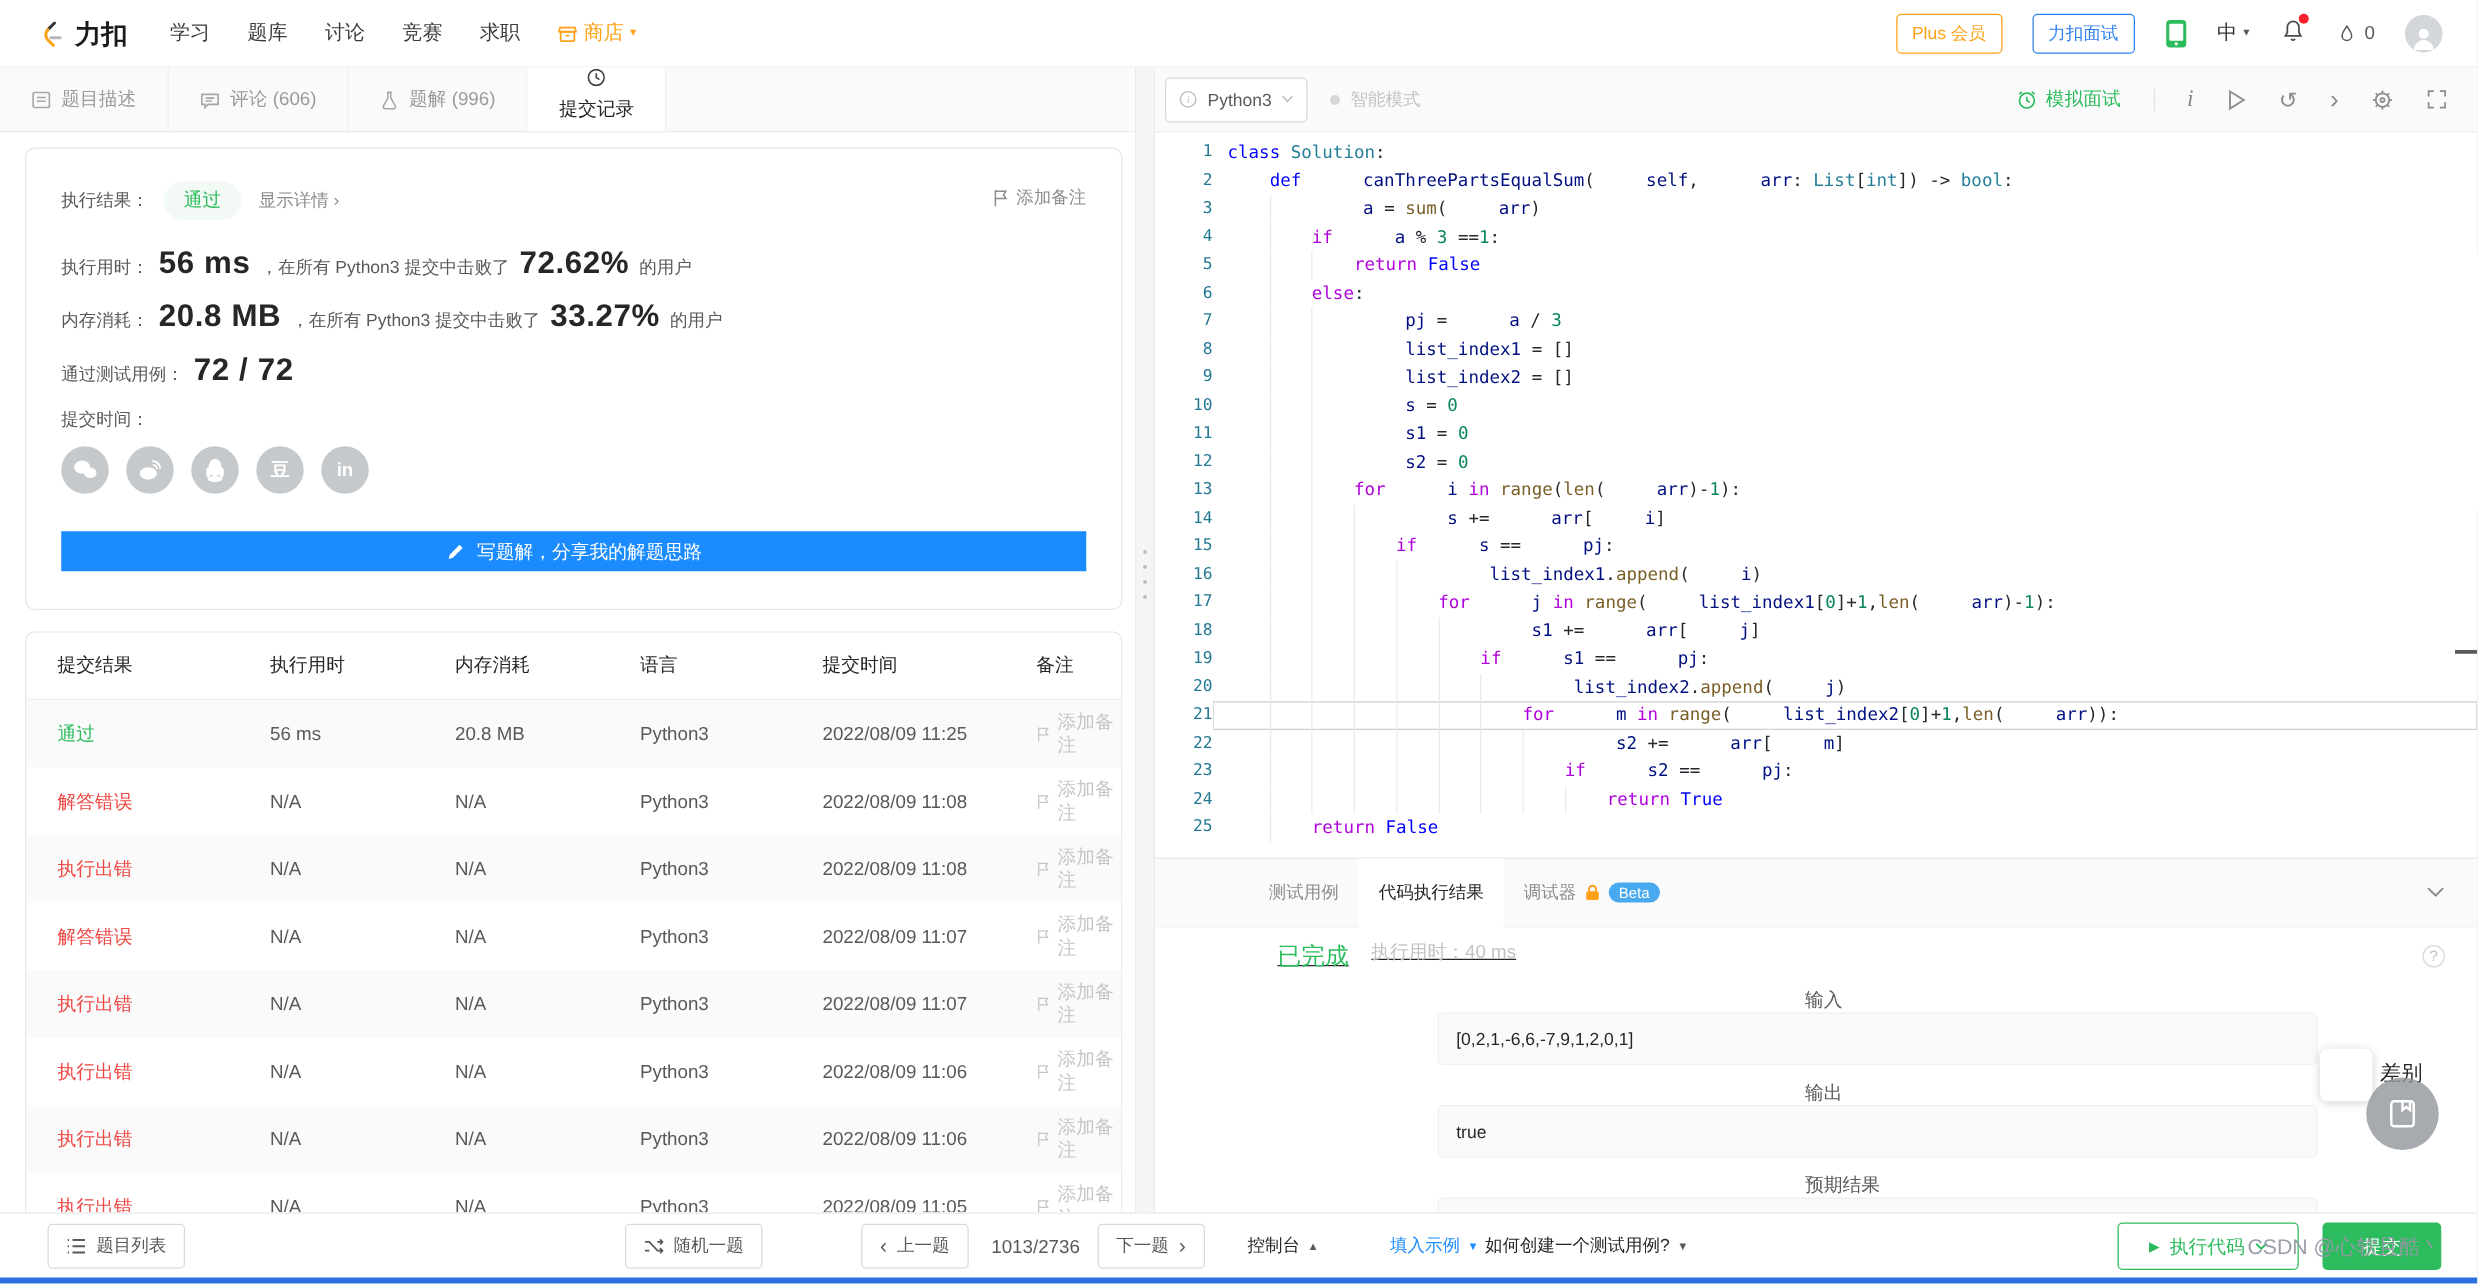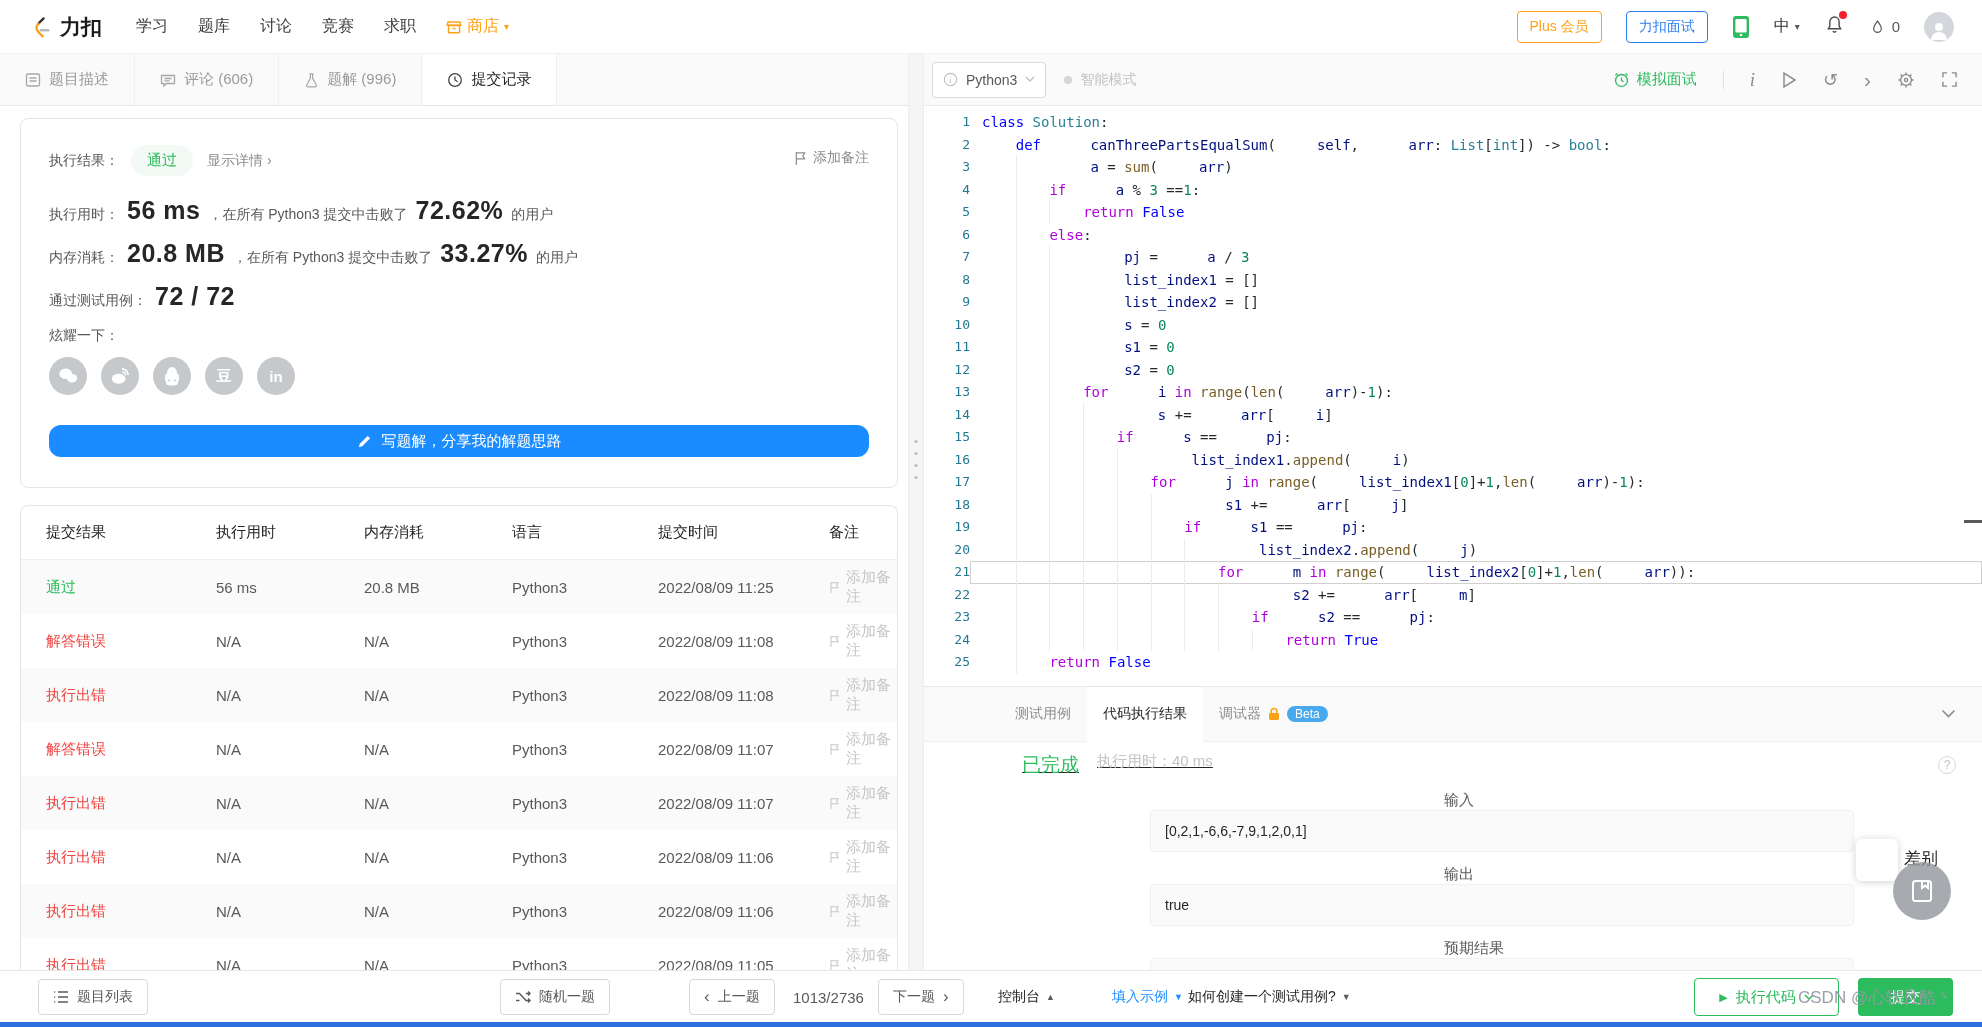--- a/index.html
+++ b/index.html
@@ -30,39 +30,39 @@
   .left-pane { width:908px; display:flex; flex-direction:column; }
   .split { width:16px; background:#f4f5f6; position:relative; border-left:1px solid #ececec; border-right:1px solid #ececec; }
   .split .dots { position:absolute; left:50%; top:386px; transform:translateX(-50%); display:flex; flex-direction:column; gap:9px; }
   .split .dots i { width:3px; height:3px; border-radius:50%; background:#b9bcbf; }
   .right-pane { flex:1; display:flex; flex-direction:column; min-width:0; }
 
   
   .tabbar { height:52px; background:#fafafa; border-bottom:1px solid #e8e8e8; display:flex; flex:none; }
   .tab { display:flex; align-items:center; gap:8px; padding:0 25px; font-size:15px; color:#9b9b9b; border-right:1px solid #efefef; cursor:pointer; }
   .tab svg { stroke:#a6a6a6; }
-  .tab.active { background:#fff; color:#262626; }
+  .tab.active { background:#fff; color:#262626;flex-direction:column; }
   .tab.active svg { stroke:#444; }
 
   .left-content { flex:1; overflow:hidden; padding:12px 0 0 20px; background:#fff; }
 
   
   .card { width:878px; border:1px solid #e6e6e6; border-radius:8px; background:#fff; }
   .result-card { height:370px; padding:26px 28px; position:relative; }
   .r-row { display:flex; align-items:baseline; font-size:14px; color:#595959; }
   .r-label { color:#595959; }
   .badge-pass { color:#2cbb5d; background:#f3faf5; border-radius:18px; padding:6px 16px; font-size:15px; margin-left:12px; cursor:pointer; }
   .details-link { margin-left:14px; color:#8c8c8c; cursor:pointer; }
   .add-note { position:absolute; right:28px; top:30px; display:flex; align-items:center; gap:6px; color:#8c8c8c; font-size:14px; cursor:pointer; }
   .big { font-size:25px; font-weight:600; color:#262626; margin:0 8px; letter-spacing:0.5px; }
   .mt20 { margin-top:20px; } .mt14 { margin-top:14px; } .mt16 { margin-top:16px; }
   .share-row { display:flex; gap:14px; margin-top:12px; }
   .share-ic { width:38px; height:38px; border-radius:50%; background:#c6c9cc; display:flex; align-items:center; justify-content:center; color:#fff; font-weight:bold; cursor:pointer; }
   .share-ic .txt { font-size:15px; }
-  .write-btn { margin-top:30px; width:100%; height:32px; border:none; border-radius:12px; background:#1a8cff; color:#fff; font-size:15px; display:flex; align-items:center; justify-content:center; gap:10px; cursor:pointer; }
+  .write-btn { margin-top:30px; width:100%; height:32px; border:none; border-radius:0; background:#1a8cff; color:#fff; font-size:15px; display:flex; align-items:center; justify-content:center; gap:10px; cursor:pointer; }
 
   
   .table-card { margin-top:17px; height:465px; border-bottom:none; border-radius:8px 8px 0 0; overflow:hidden; }
   .t-row { display:grid; grid-template-columns:170px 148px 148px 146px 171px 1fr; align-items:center; height:54px; padding-left:25px; font-size:15px; color:#595959; }
   .t-head { color:#262626; border-bottom:1px solid #f0f0f0; }
   .t-row.odd { background:#fafafa; }
   .t-res.pass { color:#2cbb5d; cursor:pointer; }
   .t-res.fail { color:#ef4743; cursor:pointer; }
   .t-note { display:flex; align-items:center; gap:6px; color:#c6c6c6; cursor:pointer; }
 
@@ -244,21 +244,21 @@
             <span class="big">20.8 MB</span>
             <span>，在所有 Python3 提交中击败了</span>
             <span class="big">33.27%</span>
             <span>的用户</span>
           </div>
           <div class="r-row mt14">
             <span class="r-label">通过测试用例：</span>
             <span class="big">72 / 72</span>
           </div>
           <div class="r-row mt16">
-            <span class="r-label">炫耀一下：</span>
+            <span class="r-label">提交时间：</span>
           </div>
           <div class="share-row">
             <span class="share-ic">
               <svg width="22" height="20" viewBox="0 0 24 22" fill="#fff">
                   <ellipse cx="9.5" cy="8.5" rx="7" ry="5.8"></ellipse>
                   <ellipse cx="16.5" cy="13.5" rx="5.6" ry="4.6"></ellipse>
                 </svg>
             </span>
             <span class="share-ic">
               <svg width="22" height="20" viewBox="0 0 24 22">

